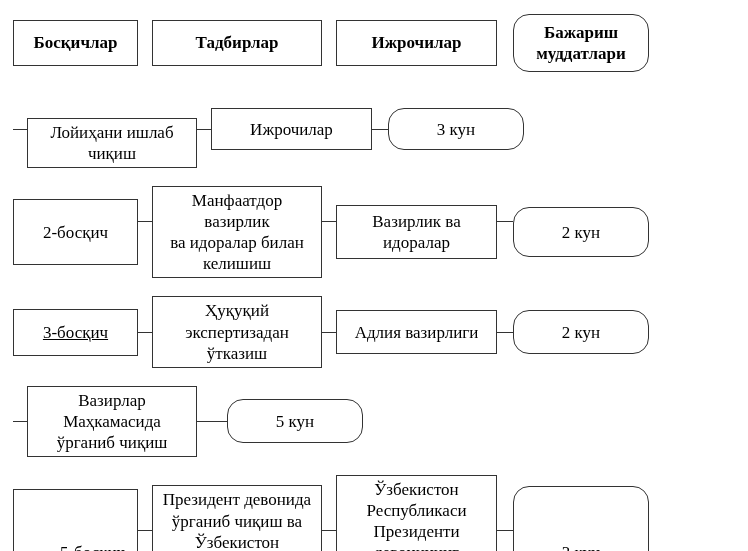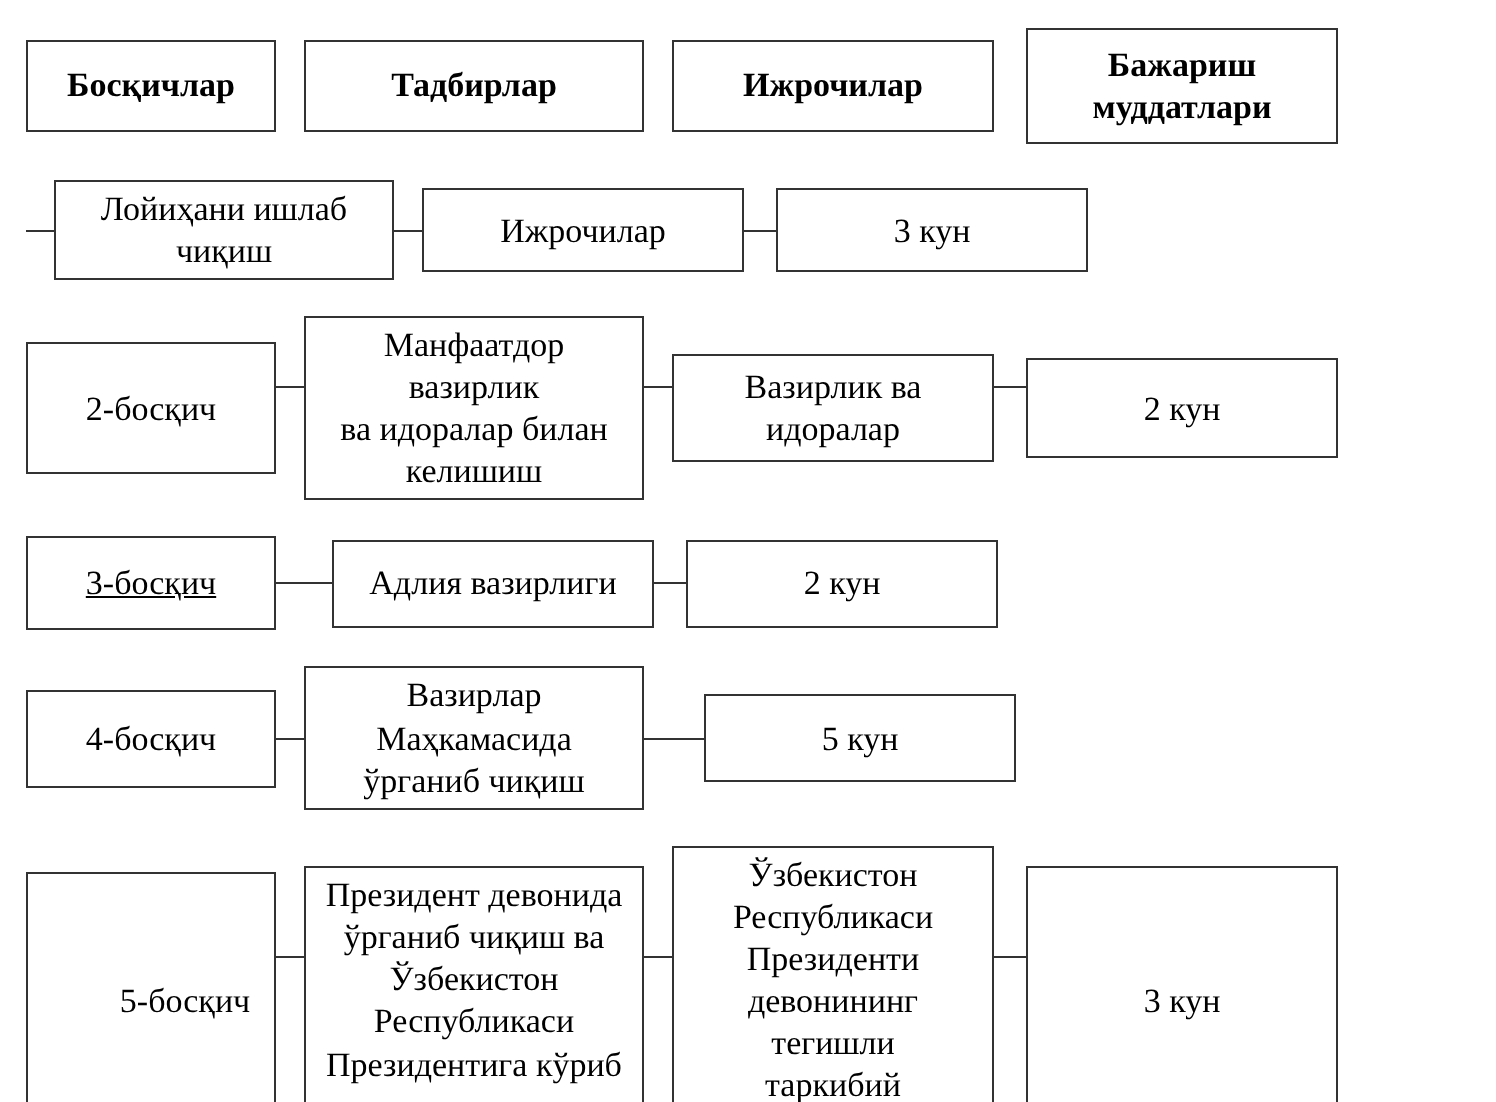--- a/index.html
+++ b/index.html
@@ -33,32 +33,32 @@
     text-align: center;
     white-space: pre-line;
     font-size: 17px;
     line-height: 1.24;
     padding: 3px 6px;
   }
   .hdr { font-weight: bold; }
   .c1 { width: 125px; }
   .c2 { width: 170px; }
   .c3 { width: 161px; }
-  .c4 { width: 156px; }
+  .c4 { width: 136px; border-radius: 16px; }
   .g1 { width: 14px; }
   .g2 { width: 14px; }
   .g3 { width: 16px; }
   .conn { height: 0; border-top: 1.5px solid var(--border-color); flex-shrink: 0; }
   .gap  { height: 0; flex-shrink: 0; }
   .r2 .conn { position: relative; top: -11px; }
   .r5 .conn { position: relative; top: -22px; }
   .hr .c1, .hr .c2, .hr .c3 { min-height: 46px; }
   .hr .c4 { min-height: 58px; }
   .r1 .c1 { min-height: 48px; }
-  .r1 .c2 { min-height: 50px; }
+  .r1 .c2 { min-height: 50px; margin-top: 28px; }
   .r1 .c3, .r1 .c4 { min-height: 42px; }
   .r2 .c1 { min-height: 66px; }
   .r2 .c2 { min-height: 70px; }
   .r2 .c3 { min-height: 54px; }
   .r2 .c4 { min-height: 50px; }
   .r3 .c1 { min-height: 47px; text-decoration: underline; }
   .r3 .c2 { min-height: 50px; }
   .r3 .c3, .r3 .c4 { min-height: 44px; }
   .r4 .c1 { min-height: 49px; }
   .r4 .c2 { min-height: 52px; }
@@ -102,28 +102,29 @@
     <div class="conn g2"></div>
     <div class="cell c3">Вазирлик ва
 идоралар</div>
     <div class="conn g3"></div>
     <div class="cell c4">2 кун</div>
   </div>
 
   <div class="row r3">
     <div class="cell c1">3-босқич</div>
     <div class="conn g1"></div>
+    <div class="cell c2">Ҳуқуқий экспертизадан
+ўтказиш</div>
     <div class="conn g2"></div>
     <div class="cell c3">Адлия вазирлиги</div>
     <div class="conn g3"></div>
     <div class="cell c4">2 кун</div>
   </div>
 
   <div class="row r4">
-    <div class="cell c1">4-босқич</div>
     <div class="conn g1"></div>
     <div class="cell c2">Вазирлар Маҳкамасида
 ўрганиб чиқиш</div>
     <div class="conn g2"></div>
     <div class="conn g3"></div>
     <div class="cell c4">5 кун</div>
   </div>
 
   <div class="row r5">
     <div class="cell c1">5-босқич</div>

